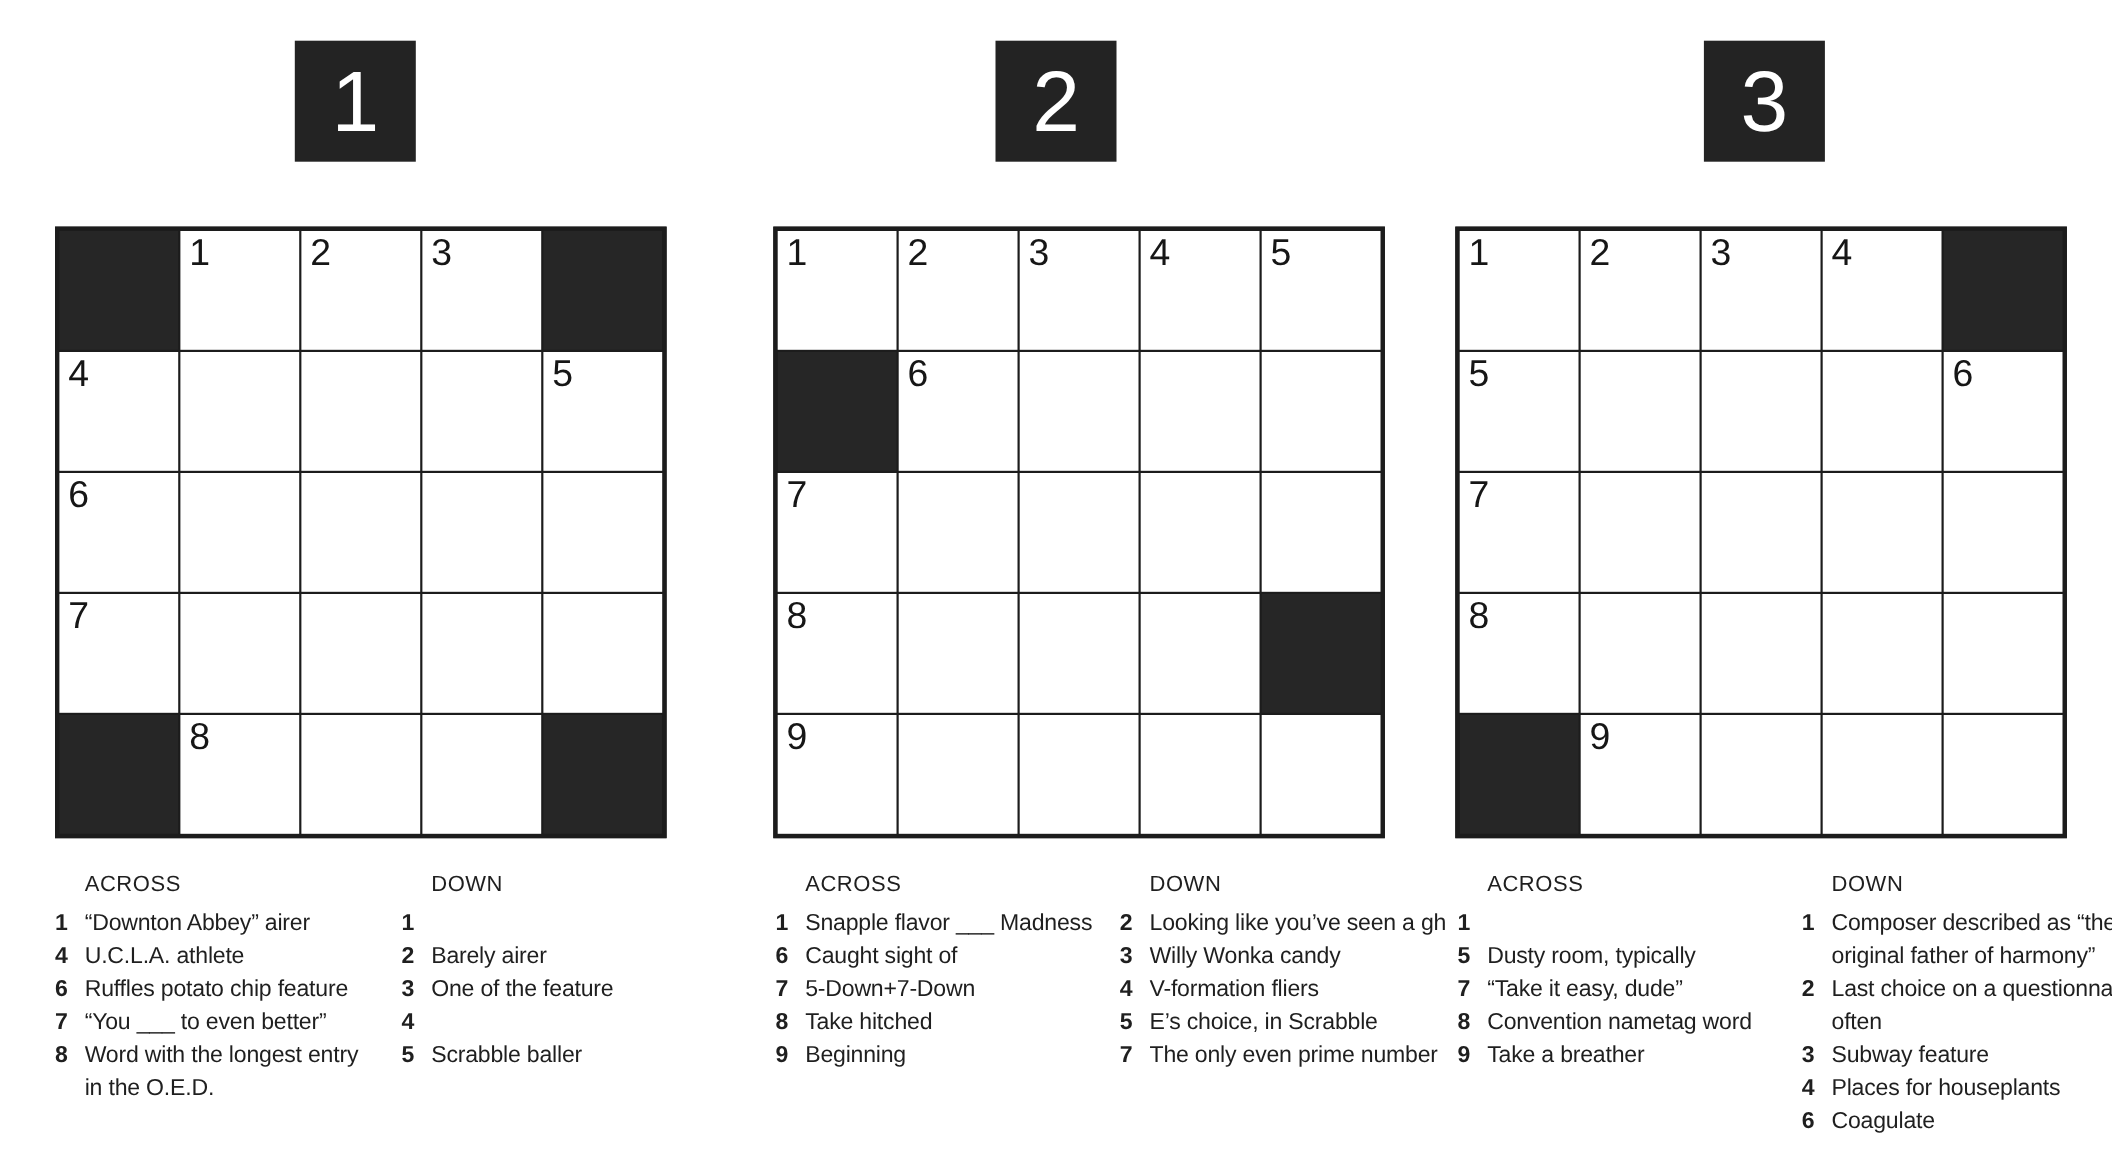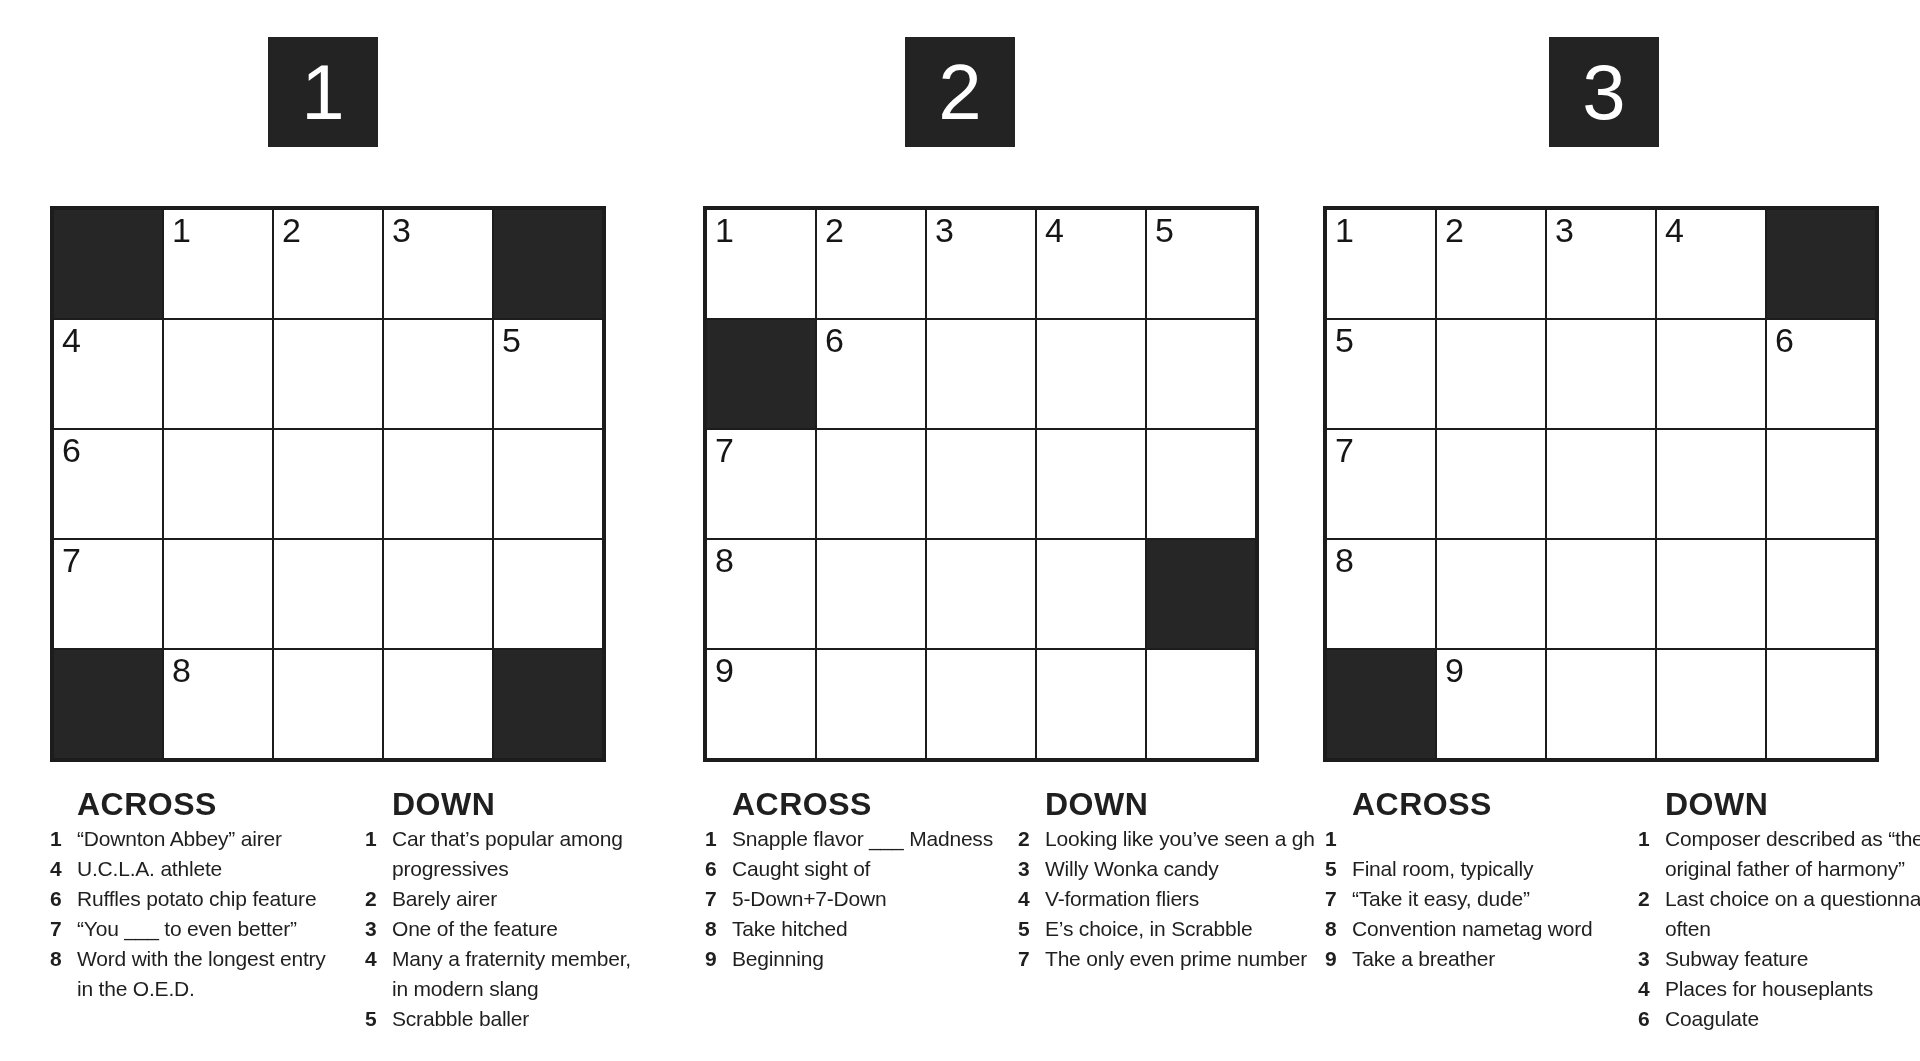--- a/index.html
+++ b/index.html
@@ -48,21 +48,21 @@
 
   
   .clues { position: absolute; top: 788px; font-size: 21px; line-height: 30px; letter-spacing: -0.2px; }
   .p1 .across { left: 50px; }
   .p1 .down   { left: 365px; }
   .p2 .across { left: 705px; }
   .p2 .down   { left: 1018px; }
   .p3 .across { left: 1325px; }
   .p3 .down   { left: 1638px; }
   .hdr {
-    font-weight: bold; font-size: 32px; line-height: 32px;
+    font-weight: normal; font-size: 20px; line-height: 32px;
     letter-spacing: 0.5px; margin-left: 27px; margin-bottom: 4px;
   }
   .clue { display: flex; align-items: flex-start; }
   .clue .num { flex: none; width: 27px; font-weight: bold; }
   .clue .txt div { white-space: nowrap; }
   
   .p2 .down .txt div { max-width: 290px; overflow: hidden; }
 </style>
 </head>
 <body style="--background: #ffffff; --black_cell: #262626; --badge_bg: #232323; --badge_text: #ffffff; --grid_line: #1c1c1c; --text: #1f1f1f;">
@@ -148,43 +148,35 @@
               <div>in the O.E.D.</div>
             </span>
           </div>
         </div>
     </div>
     <div class="clues down">
       <div class="hdr">DOWN</div>
       <div class="list">
           <div class="clue">
             <span class="num">1</span>
-            <span class="txt">
-              <div>Car that’s popular among</div>
-              <div>progressives</div>
-            </span>
           </div>
           <div class="clue">
             <span class="num">2</span>
             <span class="txt">
               <div>Barely airer</div>
             </span>
           </div>
           <div class="clue">
             <span class="num">3</span>
             <span class="txt">
               <div>One of the feature</div>
             </span>
           </div>
           <div class="clue">
             <span class="num">4</span>
-            <span class="txt">
-              <div>Many a fraternity member,</div>
-              <div>in modern slang</div>
-            </span>
           </div>
           <div class="clue">
             <span class="num">5</span>
             <span class="txt">
               <div>Scrabble baller</div>
             </span>
           </div>
         </div>
     </div>
   </section>
@@ -357,21 +349,21 @@
       </div>
     <div class="clues across">
       <div class="hdr">ACROSS</div>
       <div class="list">
           <div class="clue">
             <span class="num">1</span>
           </div>
           <div class="clue">
             <span class="num">5</span>
             <span class="txt">
-              <div>Final room, typically</div>
+              <div>Dusty room, typically</div>
             </span>
           </div>
           <div class="clue">
             <span class="num">7</span>
             <span class="txt">
               <div>“Take it easy, dude”</div>
             </span>
           </div>
           <div class="clue">
             <span class="num">8</span>

